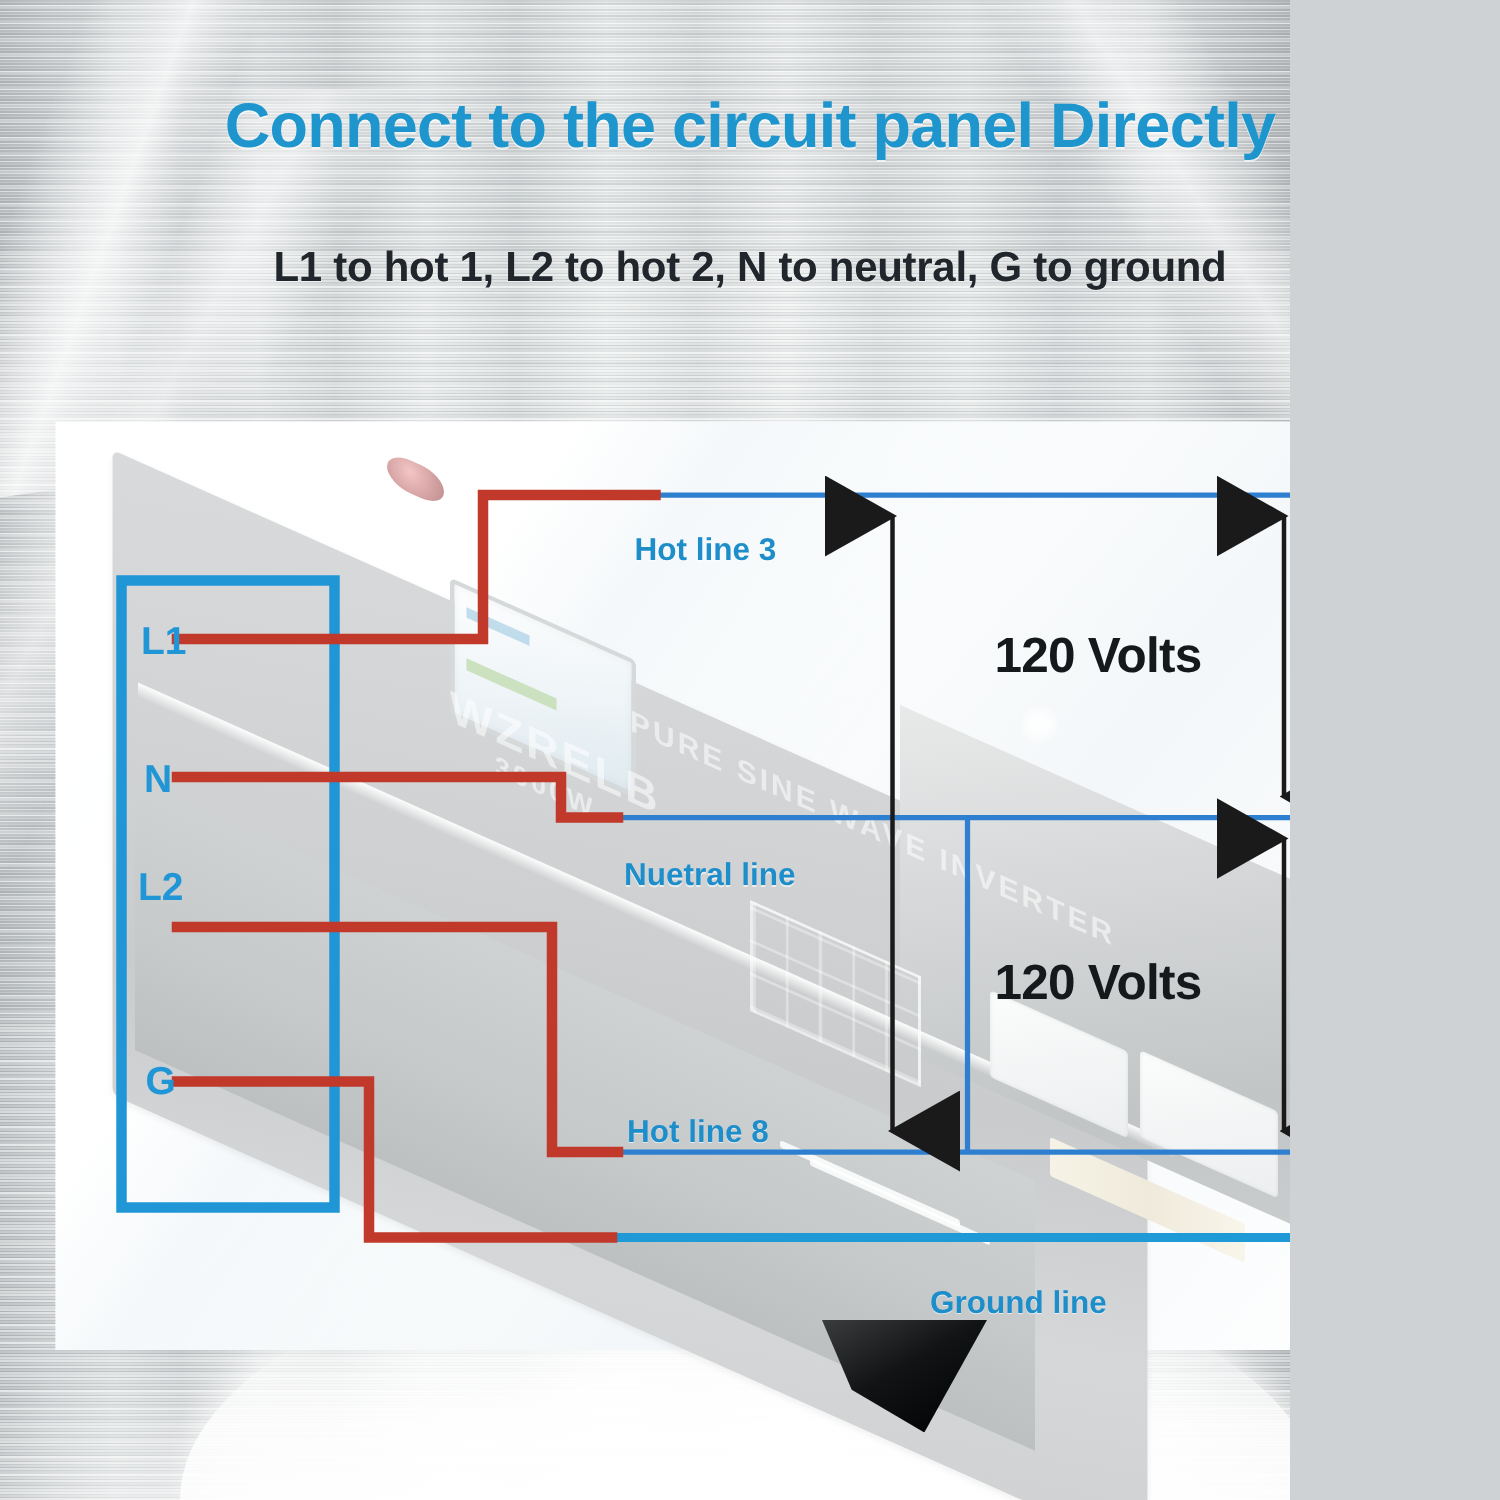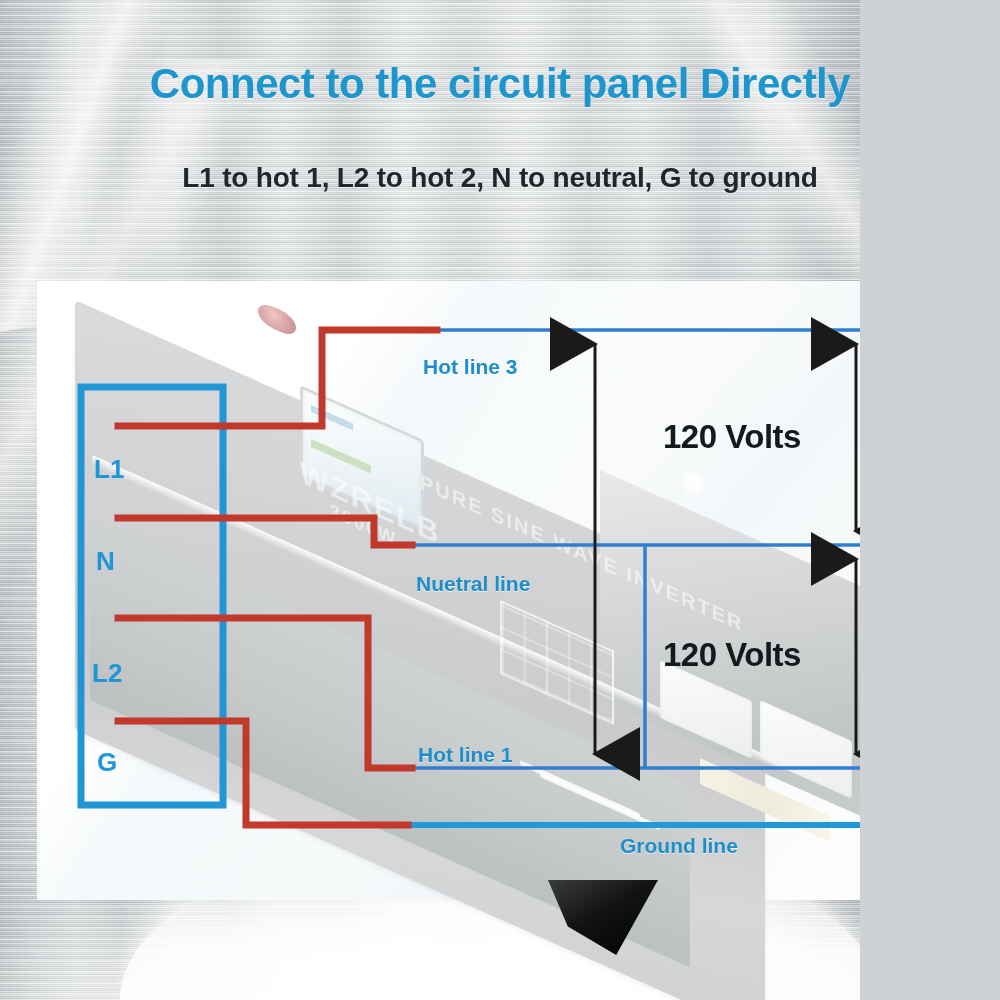--- a/index.html
+++ b/index.html
@@ -173,21 +173,21 @@
     position:absolute;left:680px;top:470px;width:26px;height:26px;border-radius:50%;
     background:radial-gradient(circle,rgba(255,255,255,.85) 30%,rgba(255,255,255,.25) 65%,transparent 70%);
   }
 
   
   svg.wiring{position:absolute;left:0;top:0;width:1000px;height:1000px;overflow:visible;}
 
   
   .lbl{position:absolute;font-weight:bold;white-space:nowrap;}
   .lbl-blue{color:#1e8ecb;text-shadow:0 1px 0 rgba(255,255,255,.6);}
-  .lbl-term{color:#2196d6;font-size:26px;font-weight:bold;margin-top:42px;}
+  .lbl-term{color:#2196d6;font-size:26px;font-weight:bold;}
   .lbl-line{font-size:21px;}
   .lbl-volt{color:#15191c;font-size:33px;font-weight:bold;letter-spacing:-0.5px;}
 </style>
 </head>
 <body>
 
 <div id="stage">
 
   <div class="metal"></div>
   <div class="metal-lines"></div>
@@ -259,24 +259,24 @@
 
     <path d="M118,721 L246,721 L246,825 L408,825" fill="none" stroke="#c0392b" stroke-width="7" stroke-linecap="square"></path>
 
     <line x1="595" y1="344" x2="595" y2="754" stroke="#1a1a1a" stroke-width="3" marker-start="url(#arrUp)" marker-end="url(#arrDn)"></line>
     <line x1="856" y1="344" x2="856" y2="531" stroke="#1a1a1a" stroke-width="3" marker-start="url(#arrUp)" marker-end="url(#arrDn)"></line>
     <line x1="856" y1="559" x2="856" y2="754" stroke="#1a1a1a" stroke-width="3" marker-start="url(#arrUp)" marker-end="url(#arrDn)"></line>
   </svg>
 
   <div class="lbl lbl-term" style="left:94px;top:412px;">L1</div>
   <div class="lbl lbl-term" style="left:96px;top:504px;">N</div>
-  <div class="lbl lbl-term" style="left:92px;top:616px;">L2</div>
+  <div class="lbl lbl-term" style="left:92px;top:576px;">L2</div>
   <div class="lbl lbl-term" style="left:97px;top:705px;">G</div>
 
   <div class="lbl lbl-blue lbl-line" style="left:423px;top:355px;">Hot line 3</div>
   <div class="lbl lbl-blue lbl-line" style="left:416px;top:572px;">Nuetral line</div>
-  <div class="lbl lbl-blue lbl-line" style="left:418px;top:743px;">Hot line 1</div>
-  <div class="lbl lbl-blue lbl-line" style="left:620px;top:834px;">Ground line</div>
+  <div class="lbl lbl-blue lbl-line" style="left:418px;top:743px;">Hot line 8</div>
+  <div class="lbl lbl-blue lbl-line" style="left:620px;top:857px;">Ground line</div>
 
   <div class="lbl lbl-volt" style="left:663px;top:418px;">120 Volts</div>
   <div class="lbl lbl-volt" style="left:663px;top:636px;">120 Volts</div>
 
 </div>
 
 </body></html>

